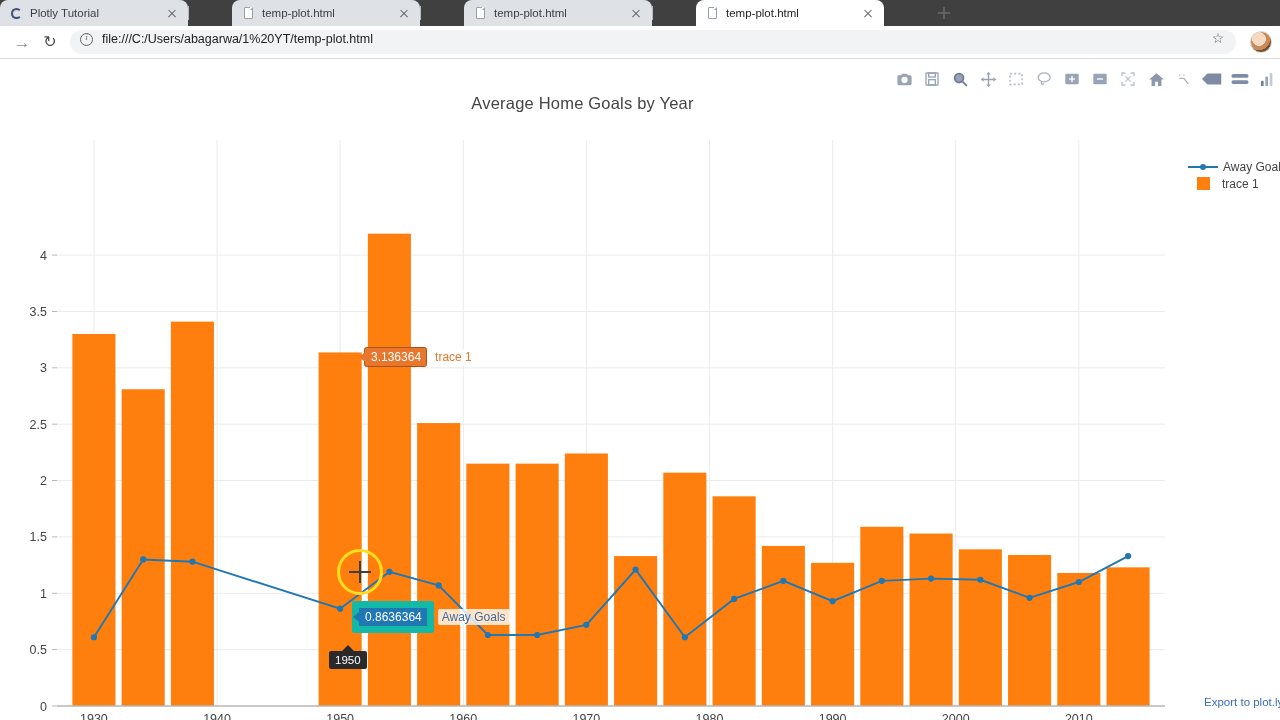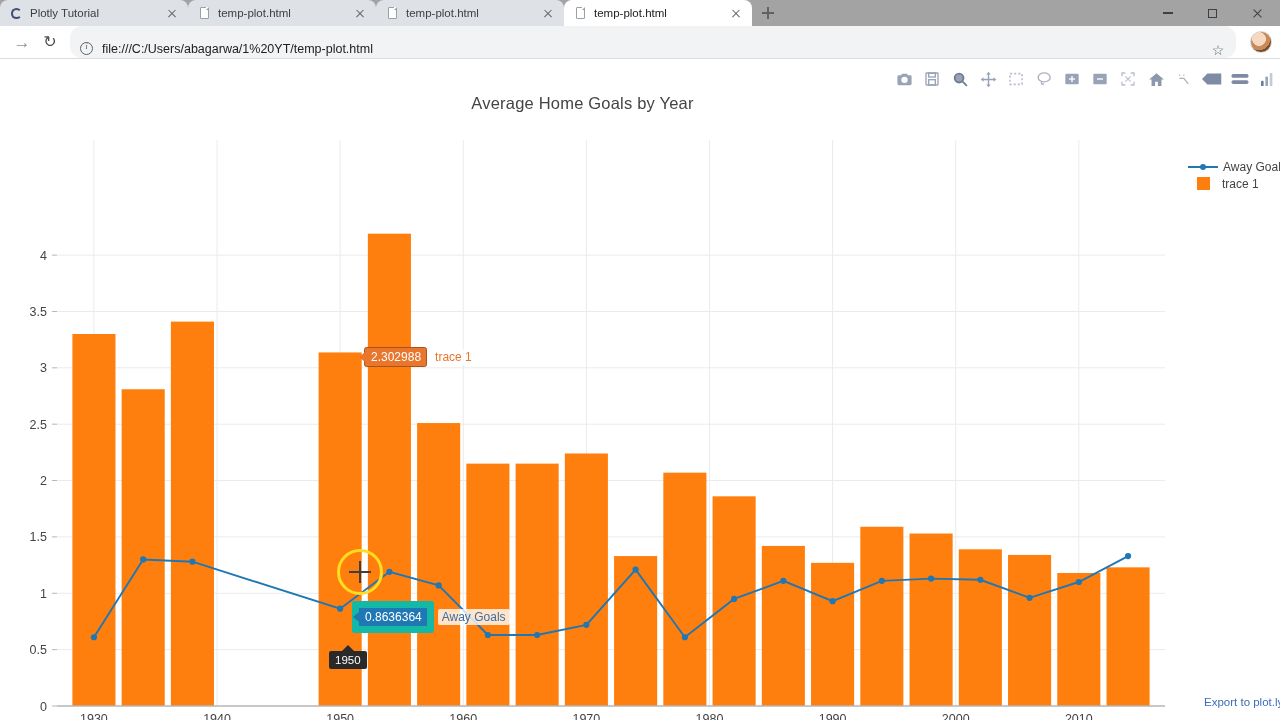--- a/index.html
+++ b/index.html
@@ -9,22 +9,22 @@
     width:1280px; height:720px; overflow:hidden;
     font-family:"Liberation Sans", sans-serif;
     background:#ffffff;
     -webkit-font-smoothing:antialiased;
   }
 
   
   .browser { width:1280px; height:720px; position:relative; background:#fff; }
 
   .tabstrip {
-    height:26px; background:#a3a3a3; display:flex; align-items:flex-end;
-    position:relative; padding-left:0;
+    height:26px; background:#404040; display:flex; align-items:flex-end;
+    position:relative; padding-left:0;gap:44px;
   }
   .tab {
     height:26px; width:188px; display:flex; align-items:center;
     padding:0 8px 0 10px; font-size:11.5px; color:#3c4043;
     position:relative; border-top-left-radius:8px; border-top-right-radius:8px;
     background:#dee1e6;
   }
   .tab .favicon {
     width:13px; height:13px; flex:0 0 13px; margin-right:7px;
     display:inline-block; position:relative;
@@ -85,21 +85,21 @@
 
   .toolbar {
     height:33px; background:#ffffff; display:flex; align-items:center;
     padding:0 8px; border-bottom:1px solid #dadce0; position:relative;
   }
   .navbtn { width:28px; height:28px; display:flex; align-items:center; justify-content:center; cursor:pointer; color:#5f6368; }
   .arrow-fwd { font-size:17px; line-height:1; color:#8a8f94; }
   .reload { font-size:16px; line-height:1; color:#4b4f53; }
   .omnibox {
     flex:1 1 auto; height:24px; background:#f1f3f4; border-radius:12px;
-    display:flex; align-items:flex-start; padding:16px 10px; margin:0 6px;
+    display:flex; align-items:flex-end; padding:8px 10px; margin:0 6px;
     font-size:12.5px; color:#202124;
   }
   .omnibox .info-ico {
     width:13px; height:13px; border:1.2px solid #5f6368; border-radius:50%;
     margin-right:9px; flex:0 0 13px; position:relative;
   }
   .omnibox .info-ico:after {
     content:"i"; position:absolute; left:0; right:0; top:-2px; text-align:center;
     font-size:9px; color:#5f6368; font-style:italic; font-family:"Liberation Serif", serif;
   }
@@ -445,21 +445,21 @@
           </span>
         <span>Away Goals</span>
       </div>
       <div class="lg-row">
         <span class="lg-sq"></span>
         <span>trace 1</span>
       </div>
     </div>
 
     <div class="hoverlabel" style="left:364px; top:287px;">
-      <span class="hl-box bar">2.302988</span><span class="hl-name bar">trace 1</span>
+      <span class="hl-box bar">3.136364</span><span class="hl-name bar">trace 1</span>
     </div>
 
     <div class="hoverlabel" style="left:352px; top:541px;">
       <span class="hl-box line">0.8636364</span><span class="hl-name line">Away Goals</span>
     </div>
 
     <div class="xhover" style="left:329px; top:591px;">1950</div>
 
     <div class="click-ring" style="left:337px; top:489px;"></div>
     <div class="cursor-cross" style="left:349px; top:501px;"></div>

